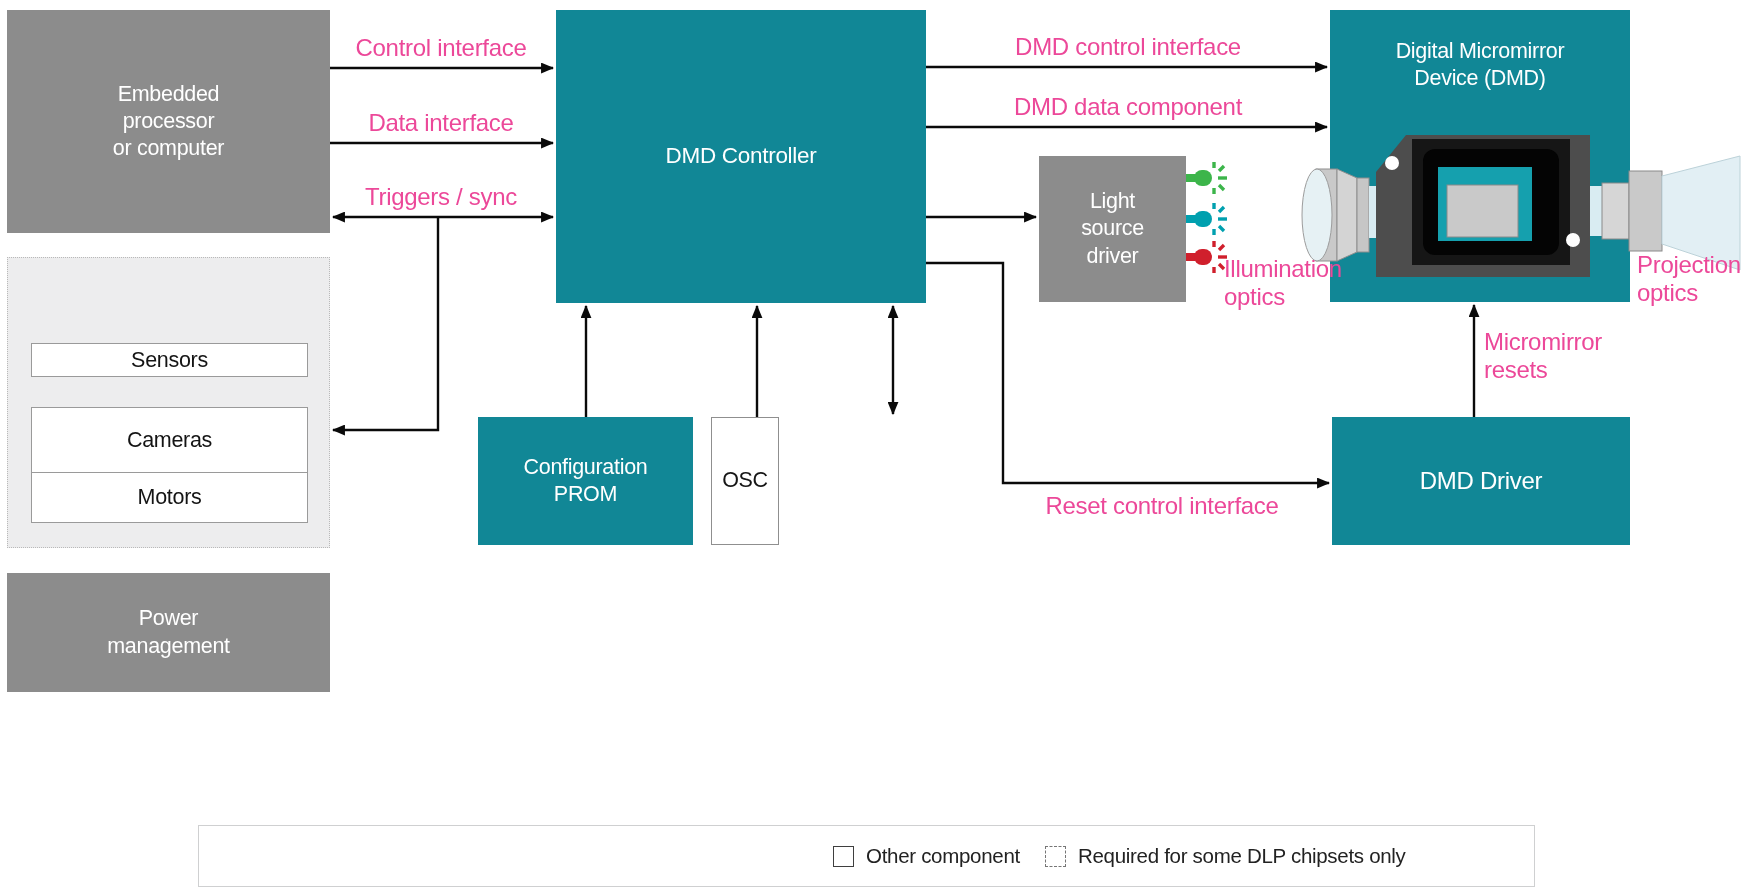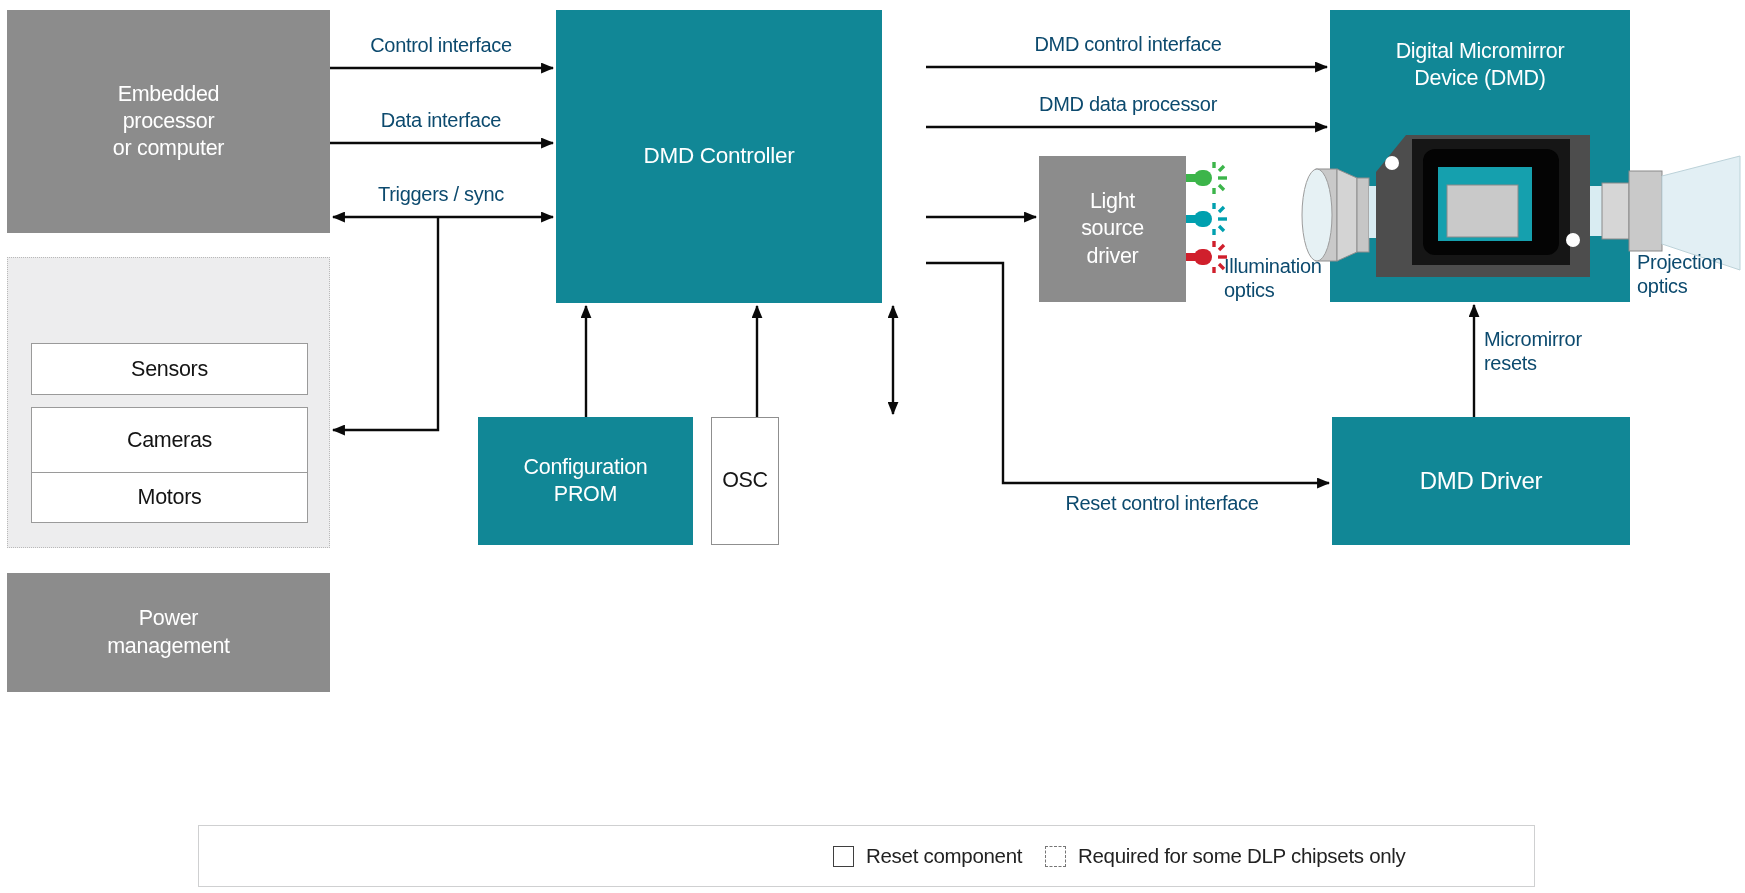--- a/index.html
+++ b/index.html
@@ -12,21 +12,21 @@
   .teal{background:#118796;color:#fff}
   .grayb{background:#8c8c8c;color:#fff}
   .whiteb{background:#fff;border:1.5px solid #8f8f8f;color:#161616}
   .dashb{background:#fff;border:1.6px dashed #9b9b9b;color:#161616}
 
   .group{position:absolute;background:#ededee;border:1px dotted #b9b9b9;z-index:2}
   .group-title{position:absolute;width:100%;text-align:center;font-size:21.5px;color:#141414}
   .inner{position:absolute;background:#fff;border:1.4px solid #9a9a9a;display:flex;
          align-items:center;justify-content:center;font-size:21.5px;color:#141414}
 
-  .lbl{position:absolute;font-size:20px;color:#0c4a6e;white-space:pre-line;line-height:1.18;z-index:4}
+  .lbl{position:absolute;font-size:24px;color:#ec4899;white-space:pre-line;line-height:1.18;z-index:4}
   .ctr{transform:translateX(-50%);text-align:center;white-space:nowrap}
 
   svg.overlay{position:absolute;left:0;top:0;z-index:3}
   .led{position:absolute;z-index:4}
 
   #legend{position:absolute;left:198px;top:825px;width:1337px;height:62px;
           background:#fff;border:1px solid #cfd0d1;z-index:2}
   .leg-item{position:absolute;top:0;height:100%;display:flex;align-items:center;font-size:20.5px;color:#222}
   .sw{width:21px;height:21px;margin-right:12px;flex:none}
   .sw-teal{background:#118796}
@@ -37,29 +37,29 @@
 </head>
 <body>
 
 <div id="canvas">
 
   <div class="box grayb" style="left:7px;top:10px;width:323px;height:223px">Embedded
 processor
 or computer</div>
 
   <div class="group" style="left:7px;top:257px;width:323px;height:291px">
-    <div class="inner" style="left:23px;top:85px;width:277px;height:52px">Sensors</div>
+    <div class="inner" style="left:23px;top:85px;width:277px;height:34px">Sensors</div>
     <div class="inner" style="left:23px;top:149px;width:277px;height:67px">Cameras</div>
     <div class="inner" style="left:23px;top:214px;width:277px;height:51px">Motors</div>
   </div>
 
   <div class="box grayb" style="left:7px;top:573px;width:323px;height:119px">Power
 management</div>
 
-  <div class="box teal" style="left:556px;top:10px;width:326px;height:293px;font-size:22.5px">DMD Controller</div>
+  <div class="box teal" style="left:556px;top:10px;width:370px;height:293px;font-size:22.5px">DMD Controller</div>
 
   <div class="box teal" style="left:478px;top:417px;width:215px;height:128px">Configuration
 PROM</div>
 
   <div class="box whiteb" style="left:711px;top:417px;width:68px;height:128px">OSC</div>
 
 
   <div class="box grayb" style="left:1039px;top:156px;width:147px;height:146px">Light
 source
 driver</div>
@@ -151,33 +151,33 @@
           <line x1="33" y1="23" x2="38" y2="28"></line>
         <line x1="28" y1="26" x2="28" y2="32"></line>
       </g>
     </g>
   </svg>
 
   <div class="lbl ctr" style="left:441px;top:34px">Control interface</div>
   <div class="lbl ctr" style="left:441px;top:109px">Data interface</div>
   <div class="lbl ctr" style="left:441px;top:183px">Triggers / sync</div>
   <div class="lbl ctr" style="left:1128px;top:33px">DMD control interface</div>
-  <div class="lbl ctr" style="left:1128px;top:93px">DMD data processor</div>
+  <div class="lbl ctr" style="left:1128px;top:93px">DMD data component</div>
   <div class="lbl ctr" style="left:1162px;top:492px">Reset control interface</div>
   <div class="lbl" style="left:1484px;top:328px">Micromirror
 resets</div>
   <div class="lbl" style="left:1224px;top:255px">Illumination
 optics</div>
   <div class="lbl" style="left:1637px;top:251px">Projection
 optics</div>
 
   <div id="legend">
     <div class="leg-item" style="left:634px">
       <span class="sw sw-white"></span>
-      <span>Reset component</span>
+      <span>Other component</span>
     </div>
     <div class="leg-item" style="left:846px">
       <span class="sw sw-dash"></span>
       <span>Required for some DLP chipsets only</span>
     </div>
   </div>
 
 </div>
 
 </body></html>

